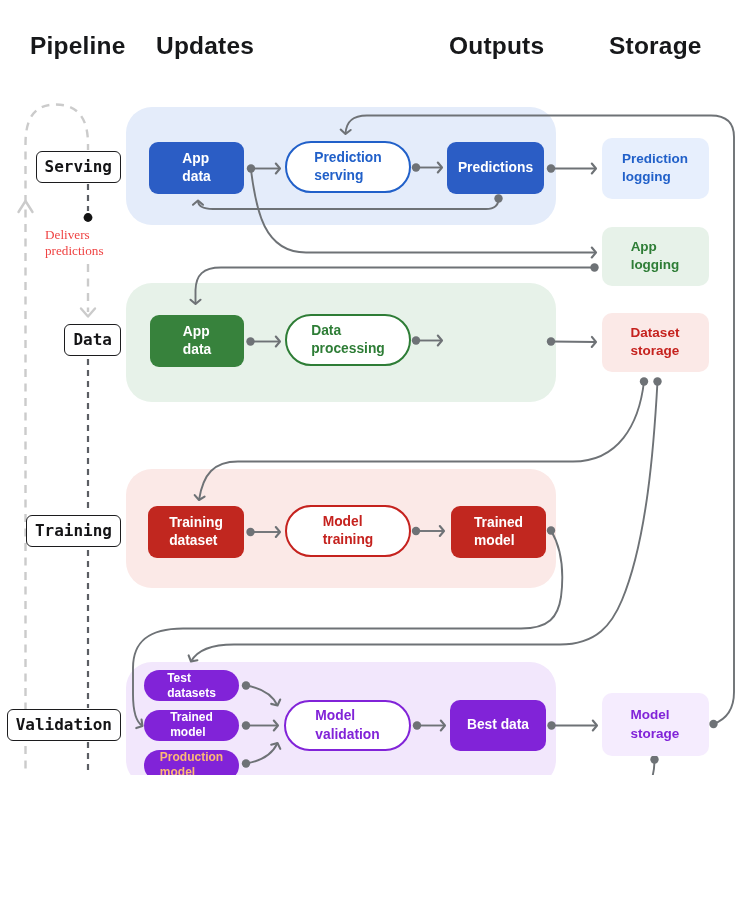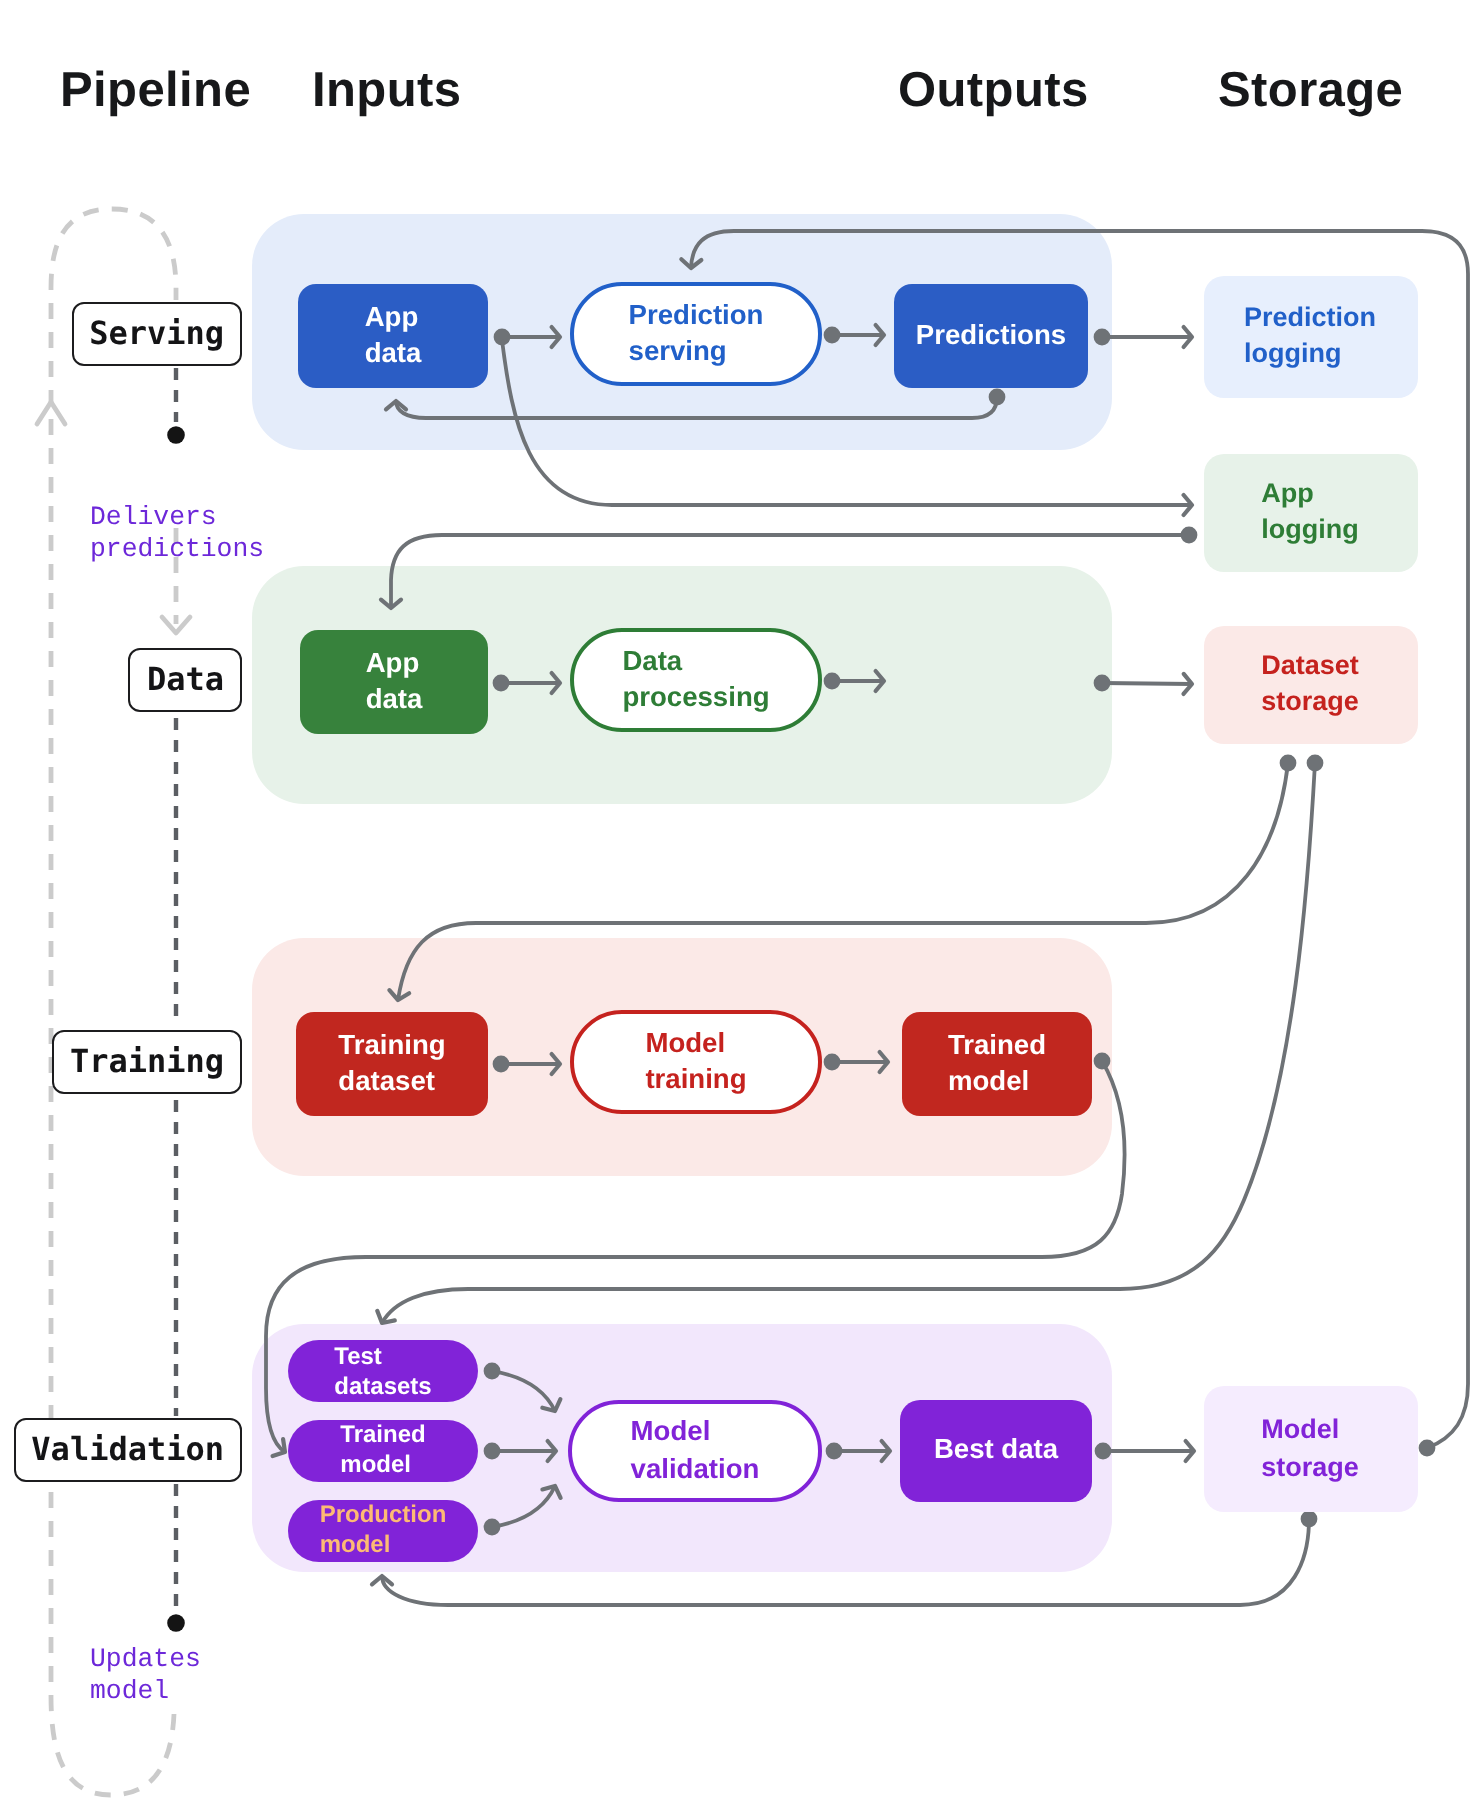--- a/index.html
+++ b/index.html
@@ -1,52 +1,52 @@
 <!DOCTYPE html>
 <html style="--blue: #2B5DC5; --blue-line: #2160C9; --blue-row: #E4ECFA; --blue-store: #E7EFFD; --green: #37823C; --green-line: #2E7D36; --green-row: #E7F2E9; --red: #C1271F; --red-line: #C5221E; --red-row: #FBE9E7; --purple: #8123D8; --purple-row: #F2E7FC; --purple-store: #F5ECFE; --connector: #6E7276; --loop-light: #CBCBCB; --loop-dark: #5B5E63; --ink: #141414;"><head>
 <meta charset="utf-8">
 <style>
   html,body{margin:0;padding:0;background:#ffffff;}
-  .canvas{position:relative;width:742px;height:906px;background:#ffffff;overflow:hidden;
+  .canvas{position:relative;width:742px;height:775px;background:#ffffff;overflow:hidden;
           font-family:"Liberation Sans",sans-serif;}
   .hdr{position:absolute;font-size:24.5px;font-weight:700;color:#17181A;letter-spacing:.2px;
        white-space:nowrap;line-height:26px;}
   .row-box{position:absolute;border-radius:26px;}
   .node{position:absolute;display:flex;align-items:center;justify-content:center;
         border-radius:9px;box-sizing:border-box;}
   .node .lbl{display:inline-block;white-space:pre-line;text-align:left;font-weight:700;font-size:13.8px;line-height:18.5px;}
   .node.center .lbl{text-align:center;}
   .proc{background:#ffffff;border-radius:26px;border:2.2px solid;}
   .pill{border-radius:16px;}
   .pill .lbl{font-size:12px;line-height:15px;}
   .small .lbl{font-size:12.4px;line-height:17px;}
   .store{position:absolute;display:flex;align-items:center;justify-content:center;border-radius:10px;}
   .store .lbl{display:inline-block;white-space:pre-line;text-align:left;font-weight:700;font-size:13.5px;line-height:18.5px;}
   .stage{position:absolute;background:#ffffff;border:1.7px solid #1C1C1E;border-radius:6px;
          font-family:"DejaVu Sans Mono",monospace;font-weight:700;font-size:16px;line-height:26px;
          padding:2px 8px;color:#141416;white-space:nowrap;z-index:12;}
-  .note{position:absolute;font-family:Liberation Mono, monospace;font-size:13.2px;line-height:15.5px;
-        color:#6d28d9;white-space:pre-line;z-index:12;margin-top:24px;}
+  .note{position:absolute;font-family:Liberation Serif, serif;font-size:13.2px;line-height:15.5px;
+        color:#ef4444;white-space:pre-line;z-index:12;}
   svg.wires{position:absolute;left:0;top:0;z-index:5;}
   .layer-nodes{position:absolute;left:0;top:0;width:100%;height:100%;z-index:10;pointer-events:none;}
   .wire{fill:none;stroke:var(--connector);stroke-width:1.9px;}
   .loopL{fill:none;stroke:var(--loop-light);stroke-width:2.4px;stroke-dasharray:8 6.5;}
   .loopD{fill:none;stroke:var(--loop-dark);stroke-width:2.2px;stroke-dasharray:6 5;}
   .chevL{fill:none;stroke:var(--loop-light);stroke-width:2.4px;stroke-linecap:round;stroke-linejoin:round;}
   .arrowhead{fill:none;stroke:var(--connector);stroke-width:2.1px;stroke-linecap:round;stroke-linejoin:round;}
   .dotm{fill:var(--connector);stroke:none;}
   .inkdot{fill:var(--ink);}
 </style>
 </head>
 <body>
 
 <div class="canvas">
 
   <div class="hdr" style="left:30px;top:33px">Pipeline</div>
-  <div class="hdr" style="left:156px;top:33px">Inputs</div>
+  <div class="hdr" style="left:156px;top:33px">Updates</div>
   <div class="hdr" style="left:449px;top:33px">Outputs</div>
   <div class="hdr" style="left:609px;top:33px">Storage</div>
 
   <div class="row-box" style="left:126px;top:107px;width:430px;height:118px;background:var(--blue-row)"></div>
   <div class="row-box" style="left:126px;top:283px;width:430px;height:119px;background:var(--green-row)"></div>
   <div class="row-box" style="left:126px;top:469px;width:430px;height:119px;background:var(--red-row)"></div>
   <div class="row-box" style="left:126px;top:662px;width:430px;height:124px;background:var(--purple-row)"></div>
 
   <svg class="wires" width="742" height="906" viewBox="0 0 742 906">
     <defs>

